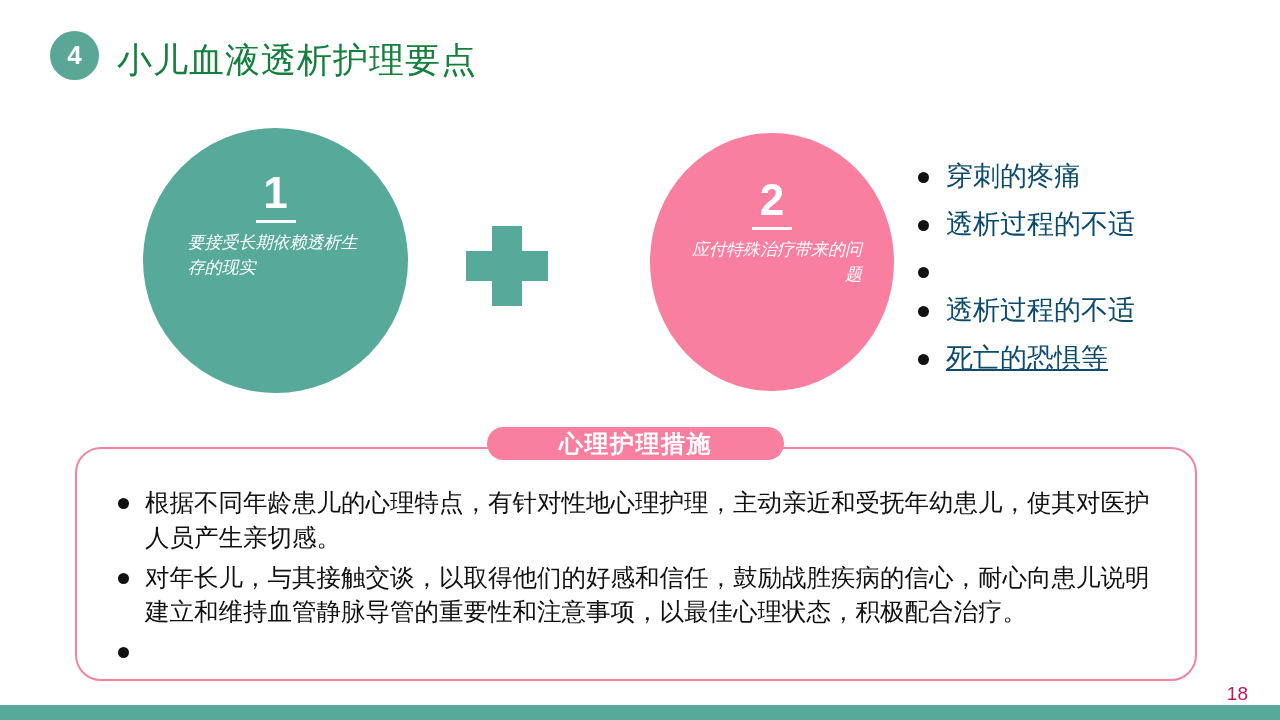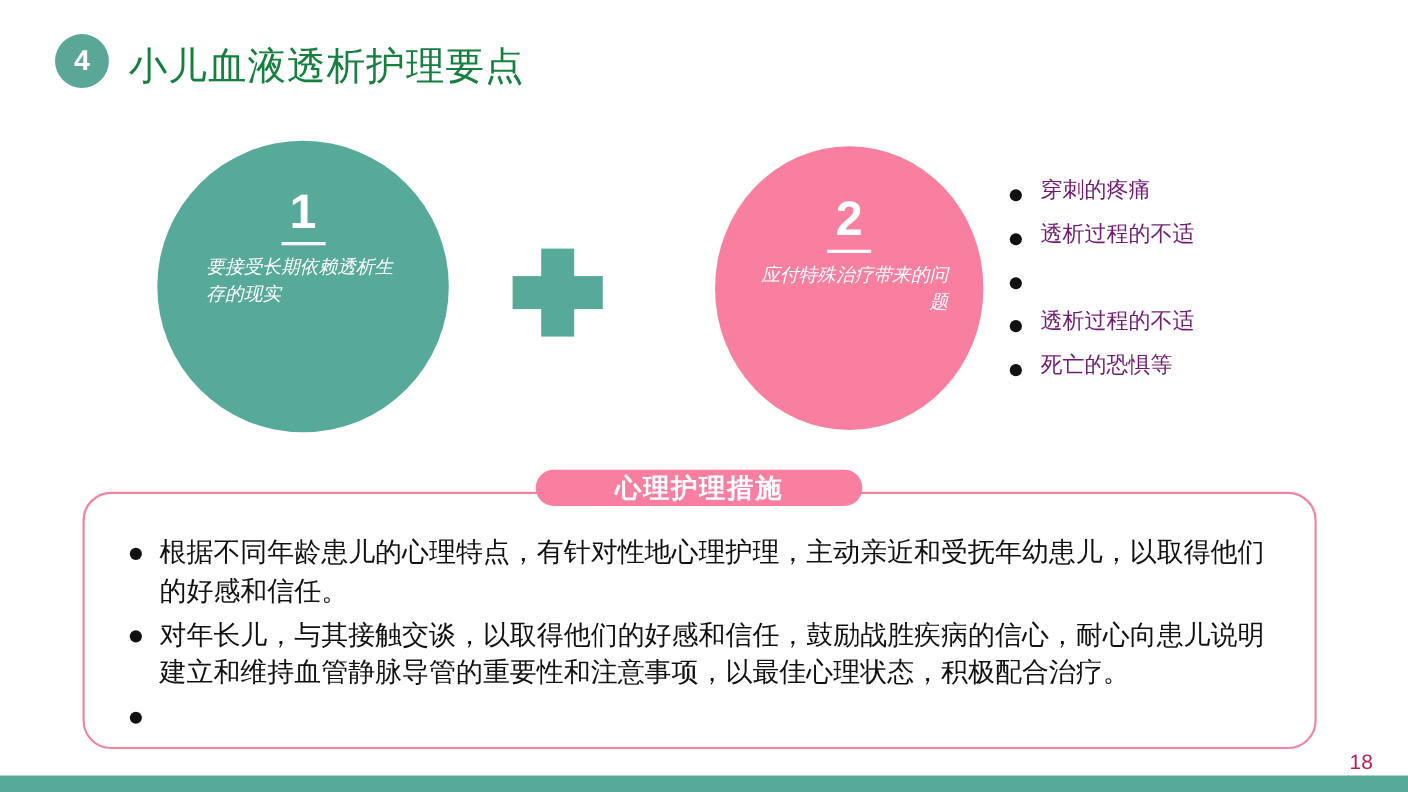--- a/index.html
+++ b/index.html
@@ -129,26 +129,26 @@
   .rlist {
     position: absolute;
     left: 918px;
     top: 162px;
     width: 300px;
   }
   .rlist .ritem {
     display: flex;
     align-items: flex-start;
     margin-bottom: 18px;
-    font-size: 20px;
+    font-size: 27px;
     line-height: 1.1;
-    color: #701a75;
+    color: #0c4a6e;
     white-space: nowrap;
   }
-  .rlist .ritem:last-child { margin-bottom: 0; }
+  .rlist .ritem:last-child { margin-bottom: 0; text-decoration: underline; }
   .rdot {
     width: 11px;
     height: 11px;
     border-radius: 50%;
     background: #111111;
     margin-right: 17px;
     margin-top: 10px;
     flex: 0 0 auto;
   }
 
@@ -272,21 +272,21 @@
       <span>死亡的恐惧等</span>
     </div>
   </div>
 
   <div class="box"></div>
   <div class="box-pill">心理护理措施</div>
 
   <div class="blist">
     <div class="bitem">
       <span class="bdot"></span>
-      <span class="btext">根据不同年龄患儿的心理特点，有针对性地心理护理，主动亲近和受抚年幼患儿，以取得他们的好感和信任。</span>
+      <span class="btext">根据不同年龄患儿的心理特点，有针对性地心理护理，主动亲近和受抚年幼患儿，使其对医护人员产生亲切感。</span>
     </div>
     <div class="bitem">
       <span class="bdot"></span>
       <span class="btext">对年长儿，与其接触交谈，以取得他们的好感和信任，鼓励战胜疾病的信心，耐心向患儿说明建立和维持血管静脉导管的重要性和注意事项，以最佳心理状态，积极配合治疗。</span>
     </div>
     <div class="bitem">
       <span class="bdot"></span>
     </div>
   </div>
 

